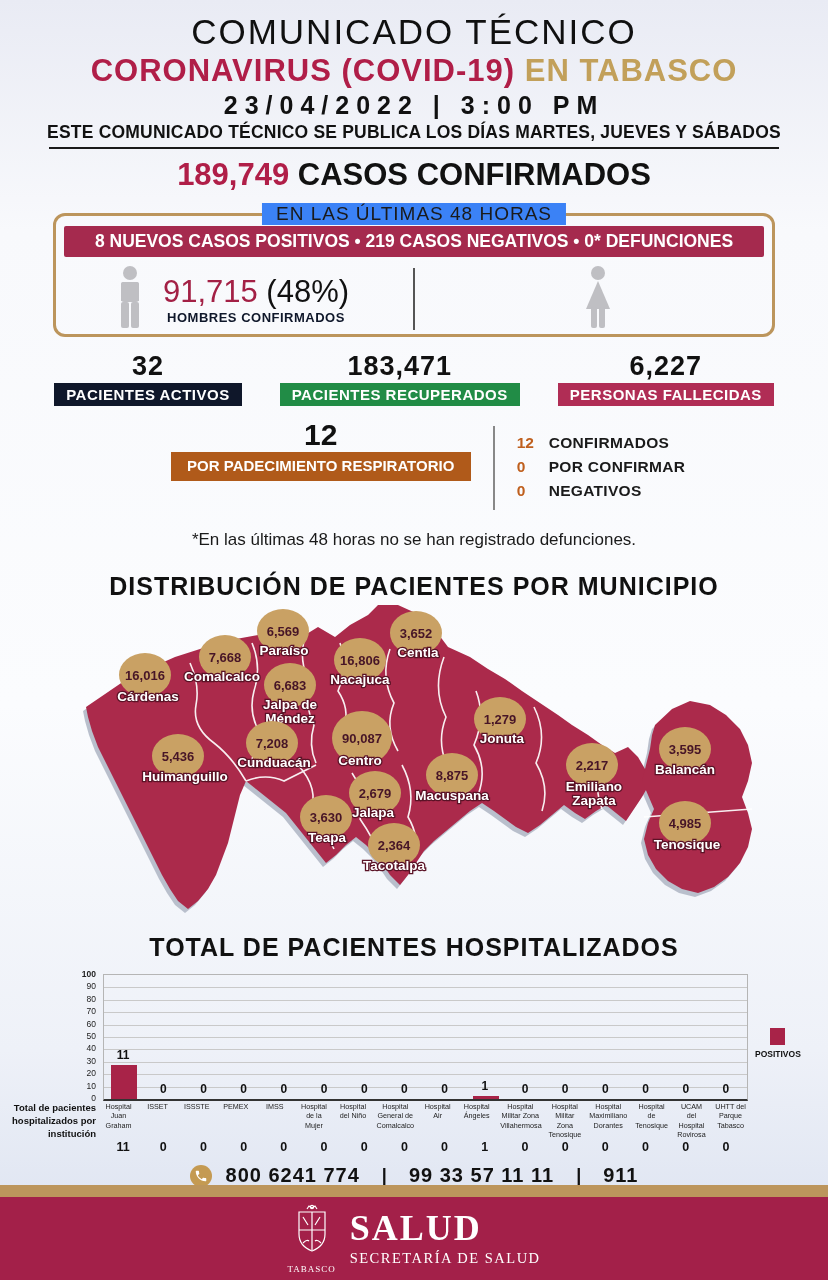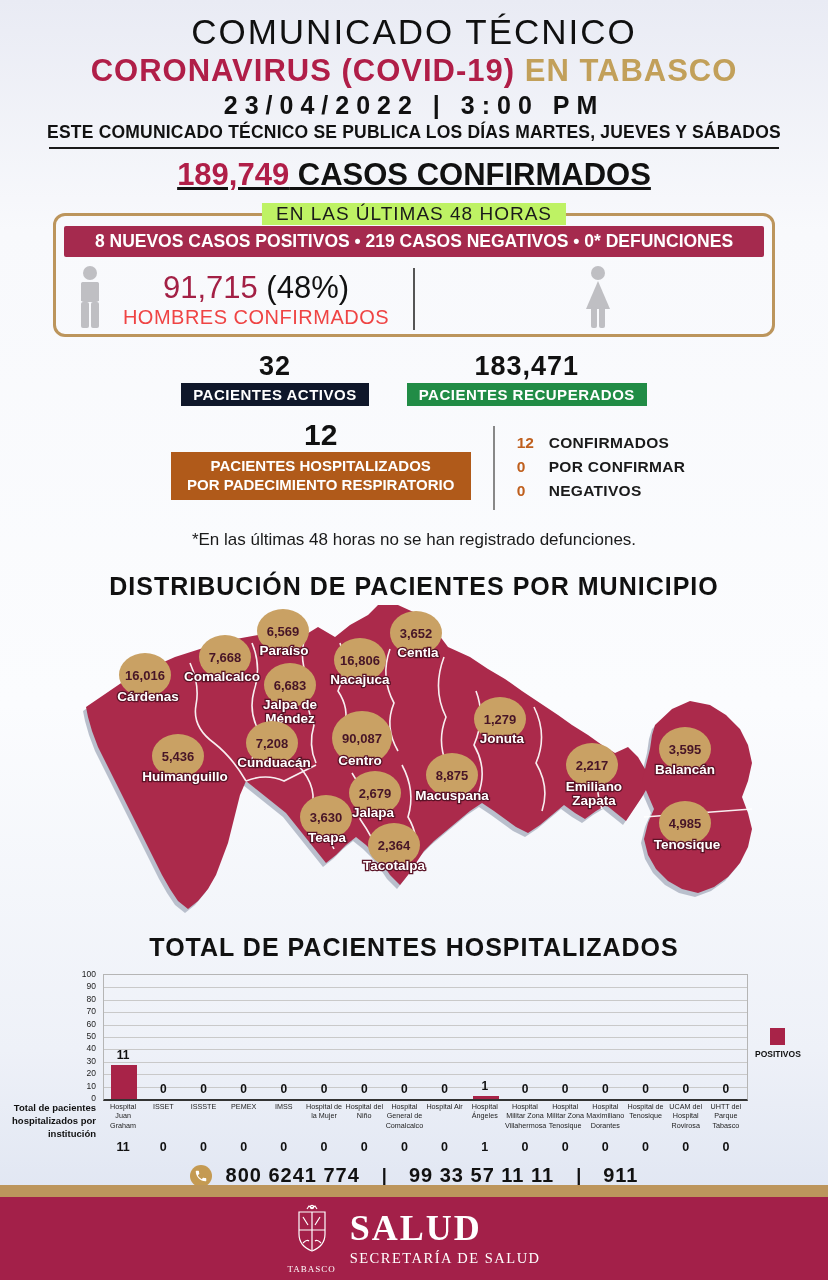--- a/index.html
+++ b/index.html
@@ -11,34 +11,34 @@
   }
   .center{text-align:center;}
   
   .hdr-title{font-size:35px;font-weight:normal;letter-spacing:2px;padding-top:12px;color:#101010;}
   .hdr-sub{font-size:31px;font-weight:bold;letter-spacing:1px;margin-top:1px;}
   .hdr-sub .red{color:#b01e48;}
   .hdr-sub .gold{color:#c2a05a;}
   .hdr-date{font-size:25px;font-weight:bold;letter-spacing:7px;margin-top:2px;}
   .hdr-note{font-size:17.5px;font-weight:bold;letter-spacing:.2px;margin-top:2px;}
   .hdr-rule{width:730px;height:2px;background:#1a1a1a;margin:4px auto 8px auto;}
-  .confirm-line{font-size:31px;font-weight:bold;margin-top:2px;text-decoration:underline;}
+  .confirm-line{font-size:31px;font-weight:bold;margin-top:2px;}
   .confirm-line .num{color:#b01e48;}
   
   .box48{position:relative;width:716px;margin:20px auto 0 auto;border:3px solid #bc955c;border-radius:12px;height:118px;}
   .box48-title{position:absolute;top:-13px;left:50%;transform:translateX(-50%);
-    background:#bef264;padding:0 14px;font-size:19px;letter-spacing:1px;color:#1a1a1a;white-space:nowrap;}
+    background:#3b82f6;padding:0 14px;font-size:19px;letter-spacing:1px;color:#1a1a1a;white-space:nowrap;}
   .banner-red{margin:10px 8px 0 8px;background:#a52a4e;color:#fff;font-weight:bold;font-size:17.5px;
     text-align:center;padding:5px 0;border-radius:2px;}
   .genders{display:flex;align-items:center;justify-content:center;margin-top:8px;}
   .gender{display:flex;align-items:center;gap:14px;width:330px;justify-content:center;}
   .gender .nums{text-align:center;}
   .gender .big{font-size:31px;font-weight:normal;}
   .gender .big .v{color:#a32045;}
-  .gender .lbl{font-size:20px;font-weight:normal;color:#ef4444;letter-spacing:.5px;margin-top:0px;}
+  .gender .lbl{font-size:13px;font-weight:bold;color:#0f172a;letter-spacing:.5px;margin-top:0px;}
   .vsep{width:2px;height:62px;background:#555;margin:0 18px;}
   
   .stats{display:flex;justify-content:center;gap:38px;margin-top:14px;}
   .stat{text-align:center;}
   .stat .val{font-size:27px;font-weight:bold;letter-spacing:1px;}
   .stat .tag{color:#fff;font-weight:bold;font-size:15px;letter-spacing:.5px;padding:3px 12px;margin-top:1px;}
   
   .hosp{display:flex;justify-content:center;align-items:flex-start;gap:22px;margin-top:12px;padding-left:28px;}
   .hosp-left{text-align:center;width:300px;}
   .hosp-left .val{font-size:30px;font-weight:bold;}
@@ -54,21 +54,21 @@
   #map-wrap{position:relative;width:828px;height:312px;margin-top:4px;}
   
   .chart-title{font-size:25px;font-weight:bold;letter-spacing:1px;margin-top:16px;}
   #chart{position:relative;width:828px;height:188px;margin-top:8px;}
   #plot{position:absolute;left:103px;top:4px;width:643px;height:124px;border:1px solid #b5b5b5;border-bottom:2px solid #333;background:#fff0;}
   .gridline{position:absolute;left:0;width:100%;height:1px;background:#c9c9c9;}
   .ytick{position:absolute;width:96px;text-align:right;font-size:8.5px;color:#222;}
   .bar{position:absolute;bottom:0;background:#a82348;}
   .barval{position:absolute;font-size:12px;font-weight:bold;text-align:center;color:#111;}
   .xlabels,.totrow{position:absolute;left:103px;width:643px;display:flex;}
-  .xlabels{top:132px;}
+  .xlabels{top:132px;gap:8px;}
   .xlabels div{width:40.2px;font-size:7.2px;line-height:1.3;text-align:center;color:#222;}
   .totrow{top:170px;}
   .totrow div{width:40.2px;font-size:12.5px;font-weight:bold;text-align:center;}
   .rowlabel{position:absolute;left:8px;top:132px;width:88px;text-align:right;font-size:9.5px;font-weight:bold;line-height:1.35;}
   .legend{position:absolute;left:755px;top:58px;text-align:center;}
   .legend .sw{width:15px;height:17px;background:#a82348;margin:0 auto;}
   .legend .lg{font-size:8.5px;font-weight:bold;margin-top:4px;}
   
   .phones{display:flex;justify-content:center;align-items:center;gap:14px;margin-top:6px;}
   .phones .plabel{color:#a32045;font-weight:bold;font-size:20px;}
@@ -135,27 +135,30 @@
 
 <div class="stats">
   <div class="stat">
     <div class="val">32</div>
     <div class="tag" style="background:#0f172a">PACIENTES ACTIVOS</div>
   </div>
   <div class="stat">
     <div class="val">183,471</div>
     <div class="tag" style="background:#218c46">PACIENTES RECUPERADOS</div>
   </div>
+  <div class="stat">
+    <div class="val">6,227</div>
+    <div class="tag" style="background:#b02d55">PERSONAS FALLECIDAS</div>
+  </div>
 </div>
 
 <div class="hosp">
   <div class="hosp-left">
     <div class="val">12</div>
     <div class="tag">
-      <div>PACIENTES HOSPITALIZADOS</div>
       <div>POR PADECIMIENTO RESPIRATORIO</div>
     </div>
   </div>
   <div class="hosp-sep"></div>
   <div class="hosp-right">
     <div class="hosp-row">
       <span class="v">12</span>
       <span class="l">CONFIRMADOS</span>
     </div>
     <div class="hosp-row">
@@ -258,21 +261,21 @@
       <div class="ytick" style="top: 123px;">0</div>
       <div class="ytick" style="top: 110.6px;">10</div>
       <div class="ytick" style="top: 98.2px;">20</div>
       <div class="ytick" style="top: 85.8px;">30</div>
       <div class="ytick" style="top: 73.4px;">40</div>
       <div class="ytick" style="top: 61px;">50</div>
       <div class="ytick" style="top: 48.6px;">60</div>
       <div class="ytick" style="top: 36.2px;">70</div>
       <div class="ytick" style="top: 23.8px;">80</div>
       <div class="ytick" style="top: 11.4px;">90</div>
-      <div class="ytick" style="top: -1px;">100</div>
+      <div class="ytick" style="top: -1px; font-weight: bold;">100</div>
     </div>
   <div id="plot">
       <div class="gridline" style="top: 111.6px;"></div>
       <div class="gridline" style="top: 99.2px;"></div>
       <div class="gridline" style="top: 86.8px;"></div>
       <div class="gridline" style="top: 74.4px;"></div>
       <div class="gridline" style="top: 62px;"></div>
       <div class="gridline" style="top: 49.6px;"></div>
       <div class="gridline" style="top: 37.2px;"></div>
       <div class="gridline" style="top: 24.8px;"></div>

